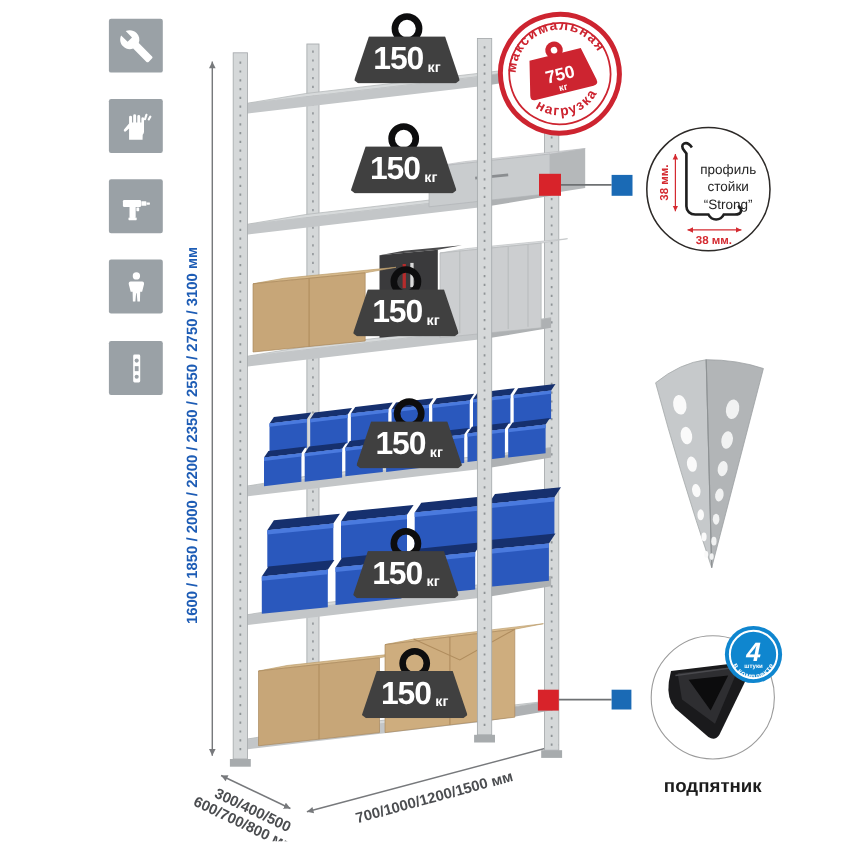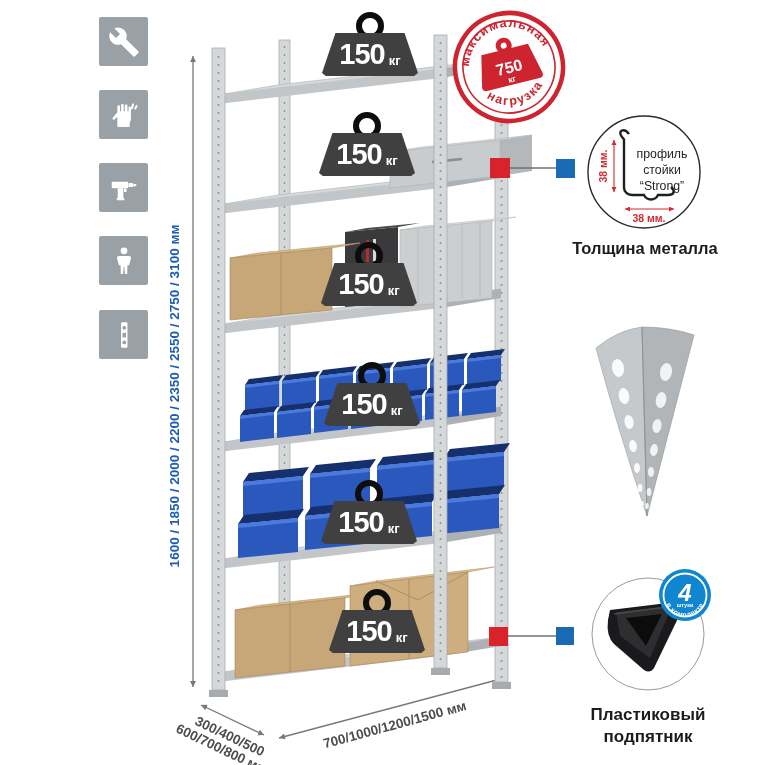--- a/index.html
+++ b/index.html
@@ -296,21 +296,20 @@
   <line x1="41" y1="97" x2="90" y2="97" stroke="#d42a30" stroke-width="1.1" marker-start="url(#pS)" marker-end="url(#pE)"></line>
   <text transform="translate(23,54) rotate(-90)" text-anchor="middle" font-size="10.5" font-weight="700" fill="#d42a30">38 мм.</text>
   <text x="65" y="110" text-anchor="middle" font-size="10.5" font-weight="700" fill="#d42a30">38 мм.</text>
   <g fill="#252525" font-size="12.3" text-anchor="middle">
     <text x="78" y="46">профиль</text>
     <text x="78" y="62">стойки</text>
     <text x="78" y="78">“Strong”</text>
   </g>
 </svg>
 <div class="caption" id="cap-profile">
-  <div>Толщина металла</div>
 </div>
 
 <svg class="abs" style="left:584px;top:306px" width="130" height="232" viewBox="0 0 130 232">
   <path d="M12,42 Q34,24 58,21 L63,210 Q34,124 12,42 Z" fill="#c6c9cb" stroke="#a2a6a8" stroke-width="0.7"></path>
   <path d="M58,21 Q86,21 110,29 L63,210 Z" fill="#b2b5b7" stroke="#9a9ea0" stroke-width="0.7"></path>
   <line x1="58" y1="21" x2="63" y2="210" stroke="#8e9294" stroke-width="1"></line>
   <g fill="#fafafa">
     <ellipse cx="34" cy="62" rx="6" ry="9" transform="rotate(-10 34 62)"></ellipse>
     <ellipse cx="40" cy="90" rx="5.2" ry="8" transform="rotate(-10 40 90)"></ellipse>
     <ellipse cx="45" cy="116" rx="4.5" ry="7" transform="rotate(-10 45 116)"></ellipse>
@@ -341,15 +340,14 @@
   <circle cx="28" cy="28" r="26" fill="#0f86cf"></circle>
   <circle cx="28" cy="28" r="21.5" fill="none" stroke="#fff" stroke-width="1.8"></circle>
   <path id="bd-arc" d="M8,30 A20,20 0 0 0 48,30" fill="none"></path>
   <text x="28" y="34" text-anchor="middle" font-size="24" font-weight="700" font-style="italic" fill="#fff">4</text>
   <text x="28" y="40" text-anchor="middle" font-size="5.5" font-weight="700" fill="#fff">штуки</text>
   <text font-size="6.8" font-weight="700" fill="#fff" letter-spacing="0.6">
     <textPath href="#bd-arc" startOffset="50%" text-anchor="middle">в комплекте</textPath>
   </text>
 </svg>
 <div class="caption" id="cap-foot">
-  <div>Пластиковый</div>
   <div>подпятник</div>
 </div>
 
 </body></html>

